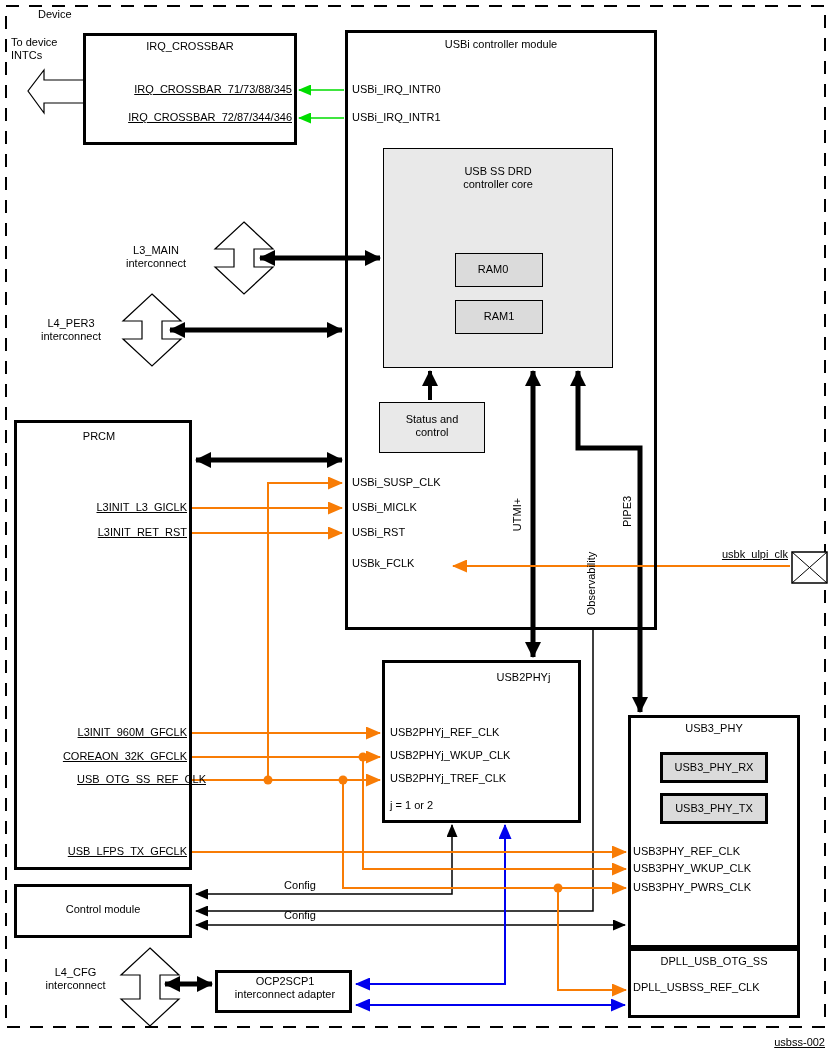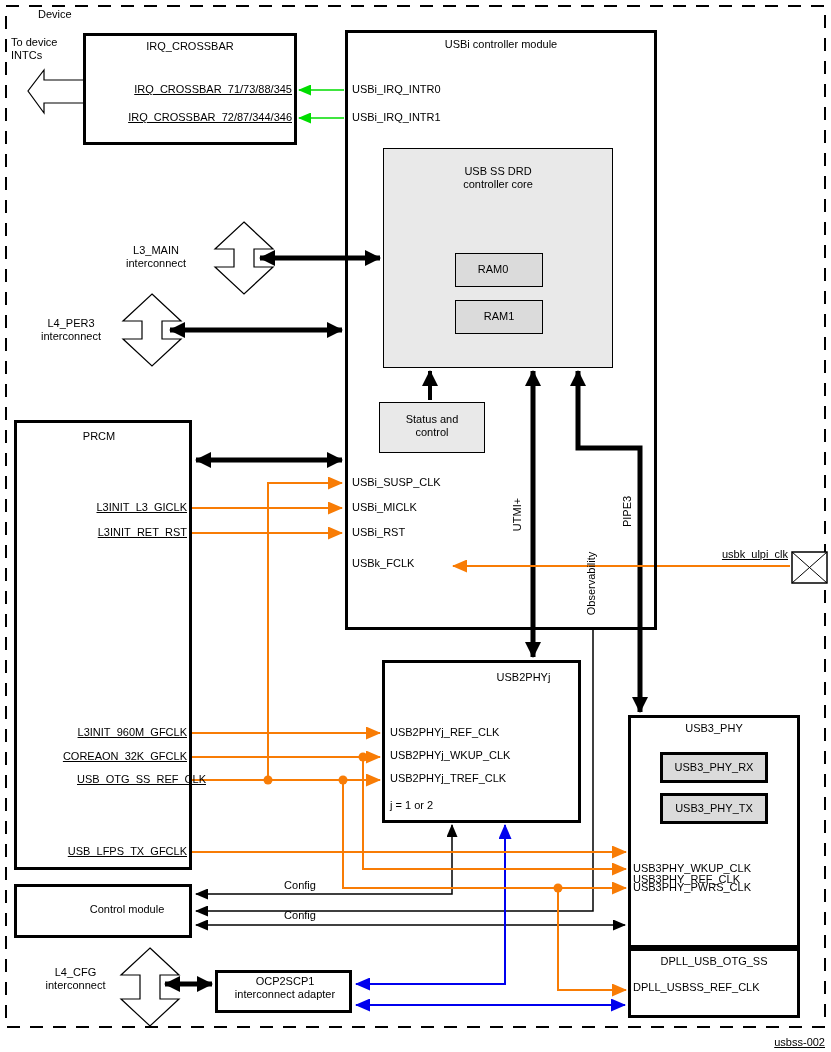--- a/index.html
+++ b/index.html
@@ -148,36 +148,36 @@
   <div class="lbl r" style="left:18px;top:773px;width:173px;margin-left:15px;">USB_OTG_SS_REF_CLK</div>
   <div class="lbl r" style="left:14px;top:845px;width:173px;">USB_LFPS_TX_GFCLK</div>
 
   <div class="lbl c" style="left:100px;top:244px;width:112px;">L3_MAIN
 interconnect</div>
   <div class="lbl c" style="left:15px;top:317px;width:112px;">L4_PER3
 interconnect</div>
   <div class="lbl c" style="left:28px;top:966px;width:95px;">L4_CFG
 interconnect</div>
 
-  <div class="lbl c" style="left:14px;top:903px;width:178px;margin-left:24px;">Control module</div>
+  <div class="lbl c" style="left:14px;top:903px;width:178px;">Control module</div>
   <div class="lbl c" style="left:258px;top:879px;width:84px;">Config</div>
   <div class="lbl c" style="left:258px;top:909px;width:84px;">Config</div>
   <div class="lbl c" style="left:215px;top:975px;width:140px;">OCP2SCP1
 interconnect adapter</div>
 
   <div class="lbl c" style="left:382px;top:671px;width:199px;padding-left:42px;">USB2PHYj</div>
   <div class="lbl" style="left:390px;top:726px;">USB2PHYj_REF_CLK</div>
   <div class="lbl" style="left:390px;top:749px;">USB2PHYj_WKUP_CLK</div>
   <div class="lbl" style="left:390px;top:772px;">USB2PHYj_TREF_CLK</div>
   <div class="lbl" style="left:390px;top:799px;">j = 1 or 2</div>
 
   <div class="lbl c" style="left:628px;top:722px;width:172px;">USB3_PHY</div>
   <div class="lbl c" style="left:660px;top:761px;width:108px;">USB3_PHY_RX</div>
   <div class="lbl c" style="left:660px;top:802px;width:108px;">USB3_PHY_TX</div>
-  <div class="lbl" style="left:633px;top:845px;margin-top:28px;">USB3PHY_REF_CLK</div>
+  <div class="lbl" style="left:633px;top:845px;">USB3PHY_REF_CLK</div>
   <div class="lbl" style="left:633px;top:862px;">USB3PHY_WKUP_CLK</div>
   <div class="lbl" style="left:633px;top:881px;">USB3PHY_PWRS_CLK</div>
 
   <div class="lbl c" style="left:628px;top:955px;width:172px;">DPLL_USB_OTG_SS</div>
   <div class="lbl" style="left:633px;top:981px;">DPLL_USBSS_REF_CLK</div>
 
   <div class="lbl r" style="left:698px;top:548px;width:90px;">usbk_ulpi_clk</div>
   <div class="lbl r" style="left:720px;top:1036px;width:105px;">usbss-002</div>
 
 </div>

